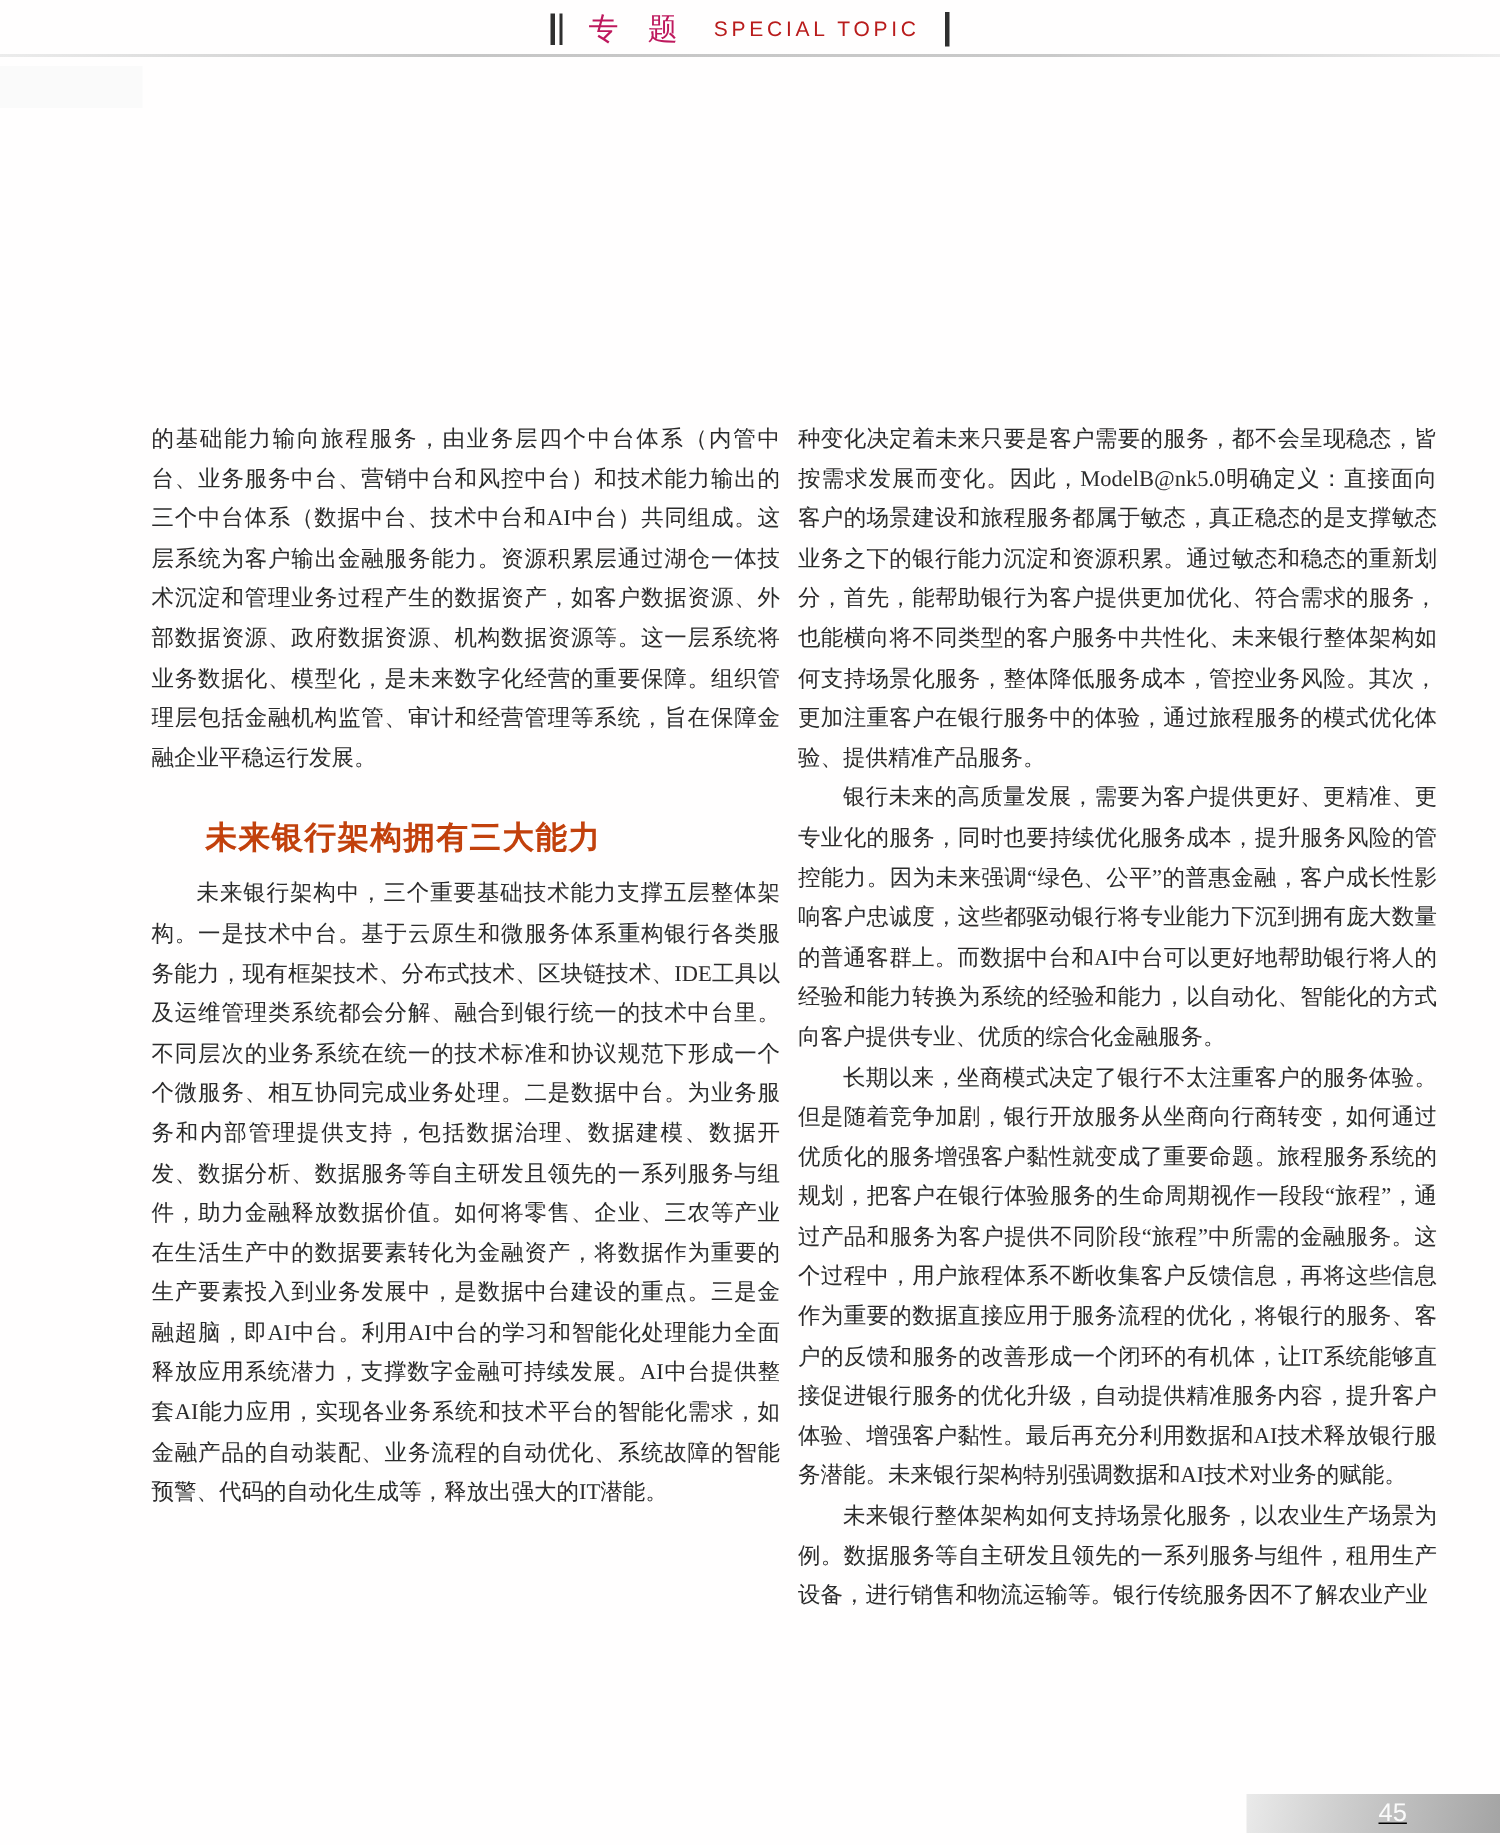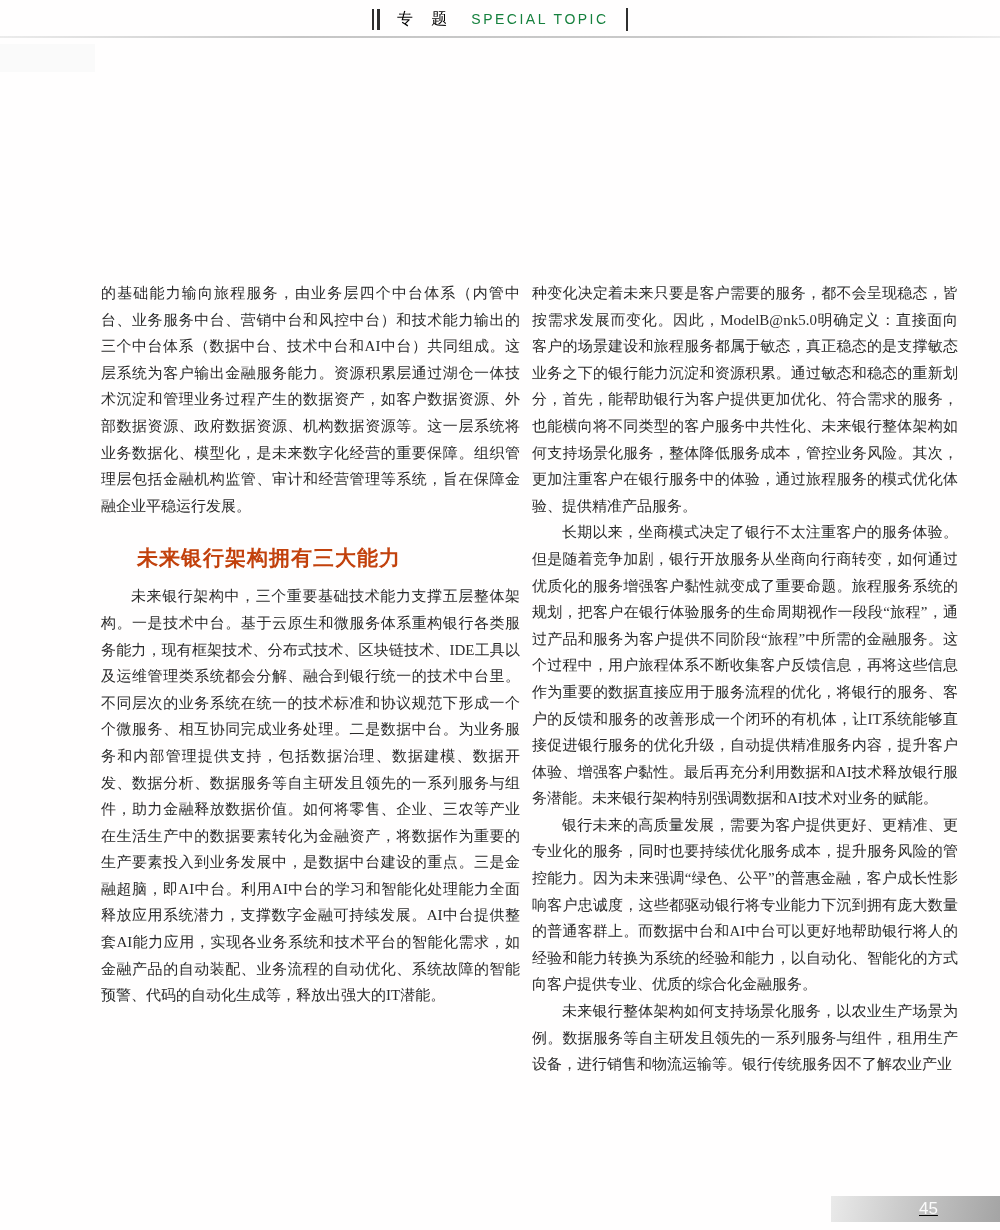--- a/index.html
+++ b/index.html
@@ -33,28 +33,28 @@
     align-items: center;
   }
   .dbl-bar i, .end-bar i {
     display: block;
     width: 2.5px;
     height: 21px;
     background: #2f2f2f;
   }
   .end-bar i { height: 23px; }
   .hdr-cn {
-    font-size: 16px;
-    color: #000000;
+    font-size: 20px;
+    color: #be185d;
     letter-spacing: 7px;
     font-family: "Liberation Sans", "DejaVu Sans", sans-serif;
   }
   .hdr-en {
     font-size: 14px;
-    color: #15803d;
+    color: #b91c1c;
     letter-spacing: 2.5px;
     font-family: "Liberation Sans", "DejaVu Sans", sans-serif;
   }
   .scan-line {
     position: absolute;
     top: 36px;
     left: 0;
     right: 0;
     height: 2px;
     background: linear-gradient(90deg, #ececec 0%, #c6c6c6 30%, #c9c9c9 70%, #ededed 100%);
@@ -128,22 +128,22 @@
   <div class="scan-line"></div>
   <div class="scan-smudge"></div>
 
   <div class="column col-left">
       <p class="para">的基础能力输向旅程服务，由业务层四个中台体系（内管中台、业务服务中台、营销中台和风控中台）和技术能力输出的三个中台体系（数据中台、技术中台和AI中台）共同组成。这层系统为客户输出金融服务能力。资源积累层通过湖仓一体技术沉淀和管理业务过程产生的数据资产，如客户数据资源、外部数据资源、政府数据资源、机构数据资源等。这一层系统将业务数据化、模型化，是未来数字化经营的重要保障。组织管理层包括金融机构监管、审计和经营管理等系统，旨在保障金融企业平稳运行发展。</p>
       <h2 class="section-heading">未来银行架构拥有三大能力</h2>
       <p class="para indent">未来银行架构中，三个重要基础技术能力支撑五层整体架构。一是技术中台。基于云原生和微服务体系重构银行各类服务能力，现有框架技术、分布式技术、区块链技术、IDE工具以及运维管理类系统都会分解、融合到银行统一的技术中台里。不同层次的业务系统在统一的技术标准和协议规范下形成一个个微服务、相互协同完成业务处理。二是数据中台。为业务服务和内部管理提供支持，包括数据治理、数据建模、数据开发、数据分析、数据服务等自主研发且领先的一系列服务与组件，助力金融释放数据价值。如何将零售、企业、三农等产业在生活生产中的数据要素转化为金融资产，将数据作为重要的生产要素投入到业务发展中，是数据中台建设的重点。三是金融超脑，即AI中台。利用AI中台的学习和智能化处理能力全面释放应用系统潜力，支撑数字金融可持续发展。AI中台提供整套AI能力应用，实现各业务系统和技术平台的智能化需求，如金融产品的自动装配、业务流程的自动优化、系统故障的智能预警、代码的自动化生成等，释放出强大的IT潜能。</p>
     </div>
   <div class="column col-right">
       <p class="para">种变化决定着未来只要是客户需要的服务，都不会呈现稳态，皆按需求发展而变化。因此，ModelB@nk5.0明确定义：直接面向客户的场景建设和旅程服务都属于敏态，真正稳态的是支撑敏态业务之下的银行能力沉淀和资源积累。通过敏态和稳态的重新划分，首先，能帮助银行为客户提供更加优化、符合需求的服务，也能横向将不同类型的客户服务中共性化、未来银行整体架构如何支持场景化服务，整体降低服务成本，管控业务风险。其次，更加注重客户在银行服务中的体验，通过旅程服务的模式优化体验、提供精准产品服务。</p>
+      <p class="para indent">银行未来的高质量发展，需要为客户提供更好、更精准、更专业化的服务，同时也要持续优化服务成本，提升服务风险的管控能力。因为未来强调“绿色、公平”的普惠金融，客户成长性影响客户忠诚度，这些都驱动银行将专业能力下沉到拥有庞大数量的普通客群上。而数据中台和AI中台可以更好地帮助银行将人的经验和能力转换为系统的经验和能力，以自动化、智能化的方式向客户提供专业、优质的综合化金融服务。</p>
       <p class="para indent">长期以来，坐商模式决定了银行不太注重客户的服务体验。但是随着竞争加剧，银行开放服务从坐商向行商转变，如何通过优质化的服务增强客户黏性就变成了重要命题。旅程服务系统的规划，把客户在银行体验服务的生命周期视作一段段“旅程”，通过产品和服务为客户提供不同阶段“旅程”中所需的金融服务。这个过程中，用户旅程体系不断收集客户反馈信息，再将这些信息作为重要的数据直接应用于服务流程的优化，将银行的服务、客户的反馈和服务的改善形成一个闭环的有机体，让IT系统能够直接促进银行服务的优化升级，自动提供精准服务内容，提升客户体验、增强客户黏性。最后再充分利用数据和AI技术释放银行服务潜能。未来银行架构特别强调数据和AI技术对业务的赋能。</p>
-      <p class="para indent">银行未来的高质量发展，需要为客户提供更好、更精准、更专业化的服务，同时也要持续优化服务成本，提升服务风险的管控能力。因为未来强调“绿色、公平”的普惠金融，客户成长性影响客户忠诚度，这些都驱动银行将专业能力下沉到拥有庞大数量的普通客群上。而数据中台和AI中台可以更好地帮助银行将人的经验和能力转换为系统的经验和能力，以自动化、智能化的方式向客户提供专业、优质的综合化金融服务。</p>
       <p class="para indent">未来银行整体架构如何支持场景化服务，以农业生产场景为例。数据服务等自主研发且领先的一系列服务与组件，租用生产设备，进行销售和物流运输等。银行传统服务因不了解农业产业</p>
     </div>
 
   <div class="footer-bar">
     <span class="page-number">45</span>
   </div>
 
 </div>
 
 </body></html>

